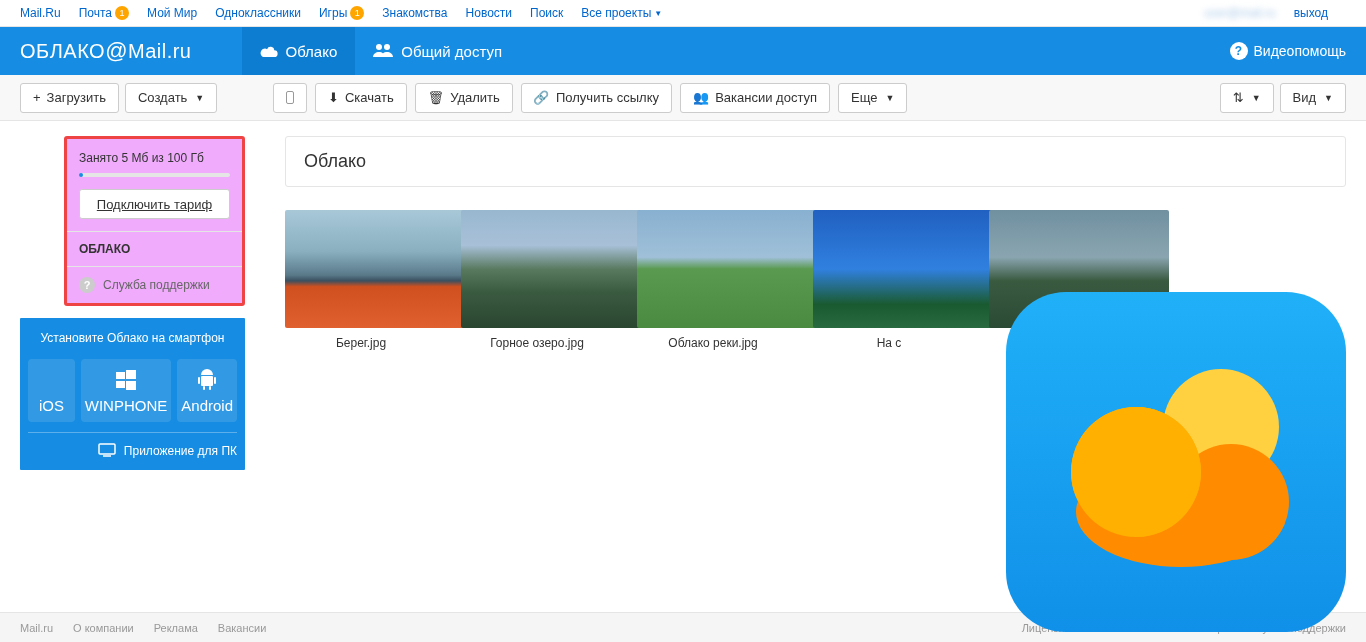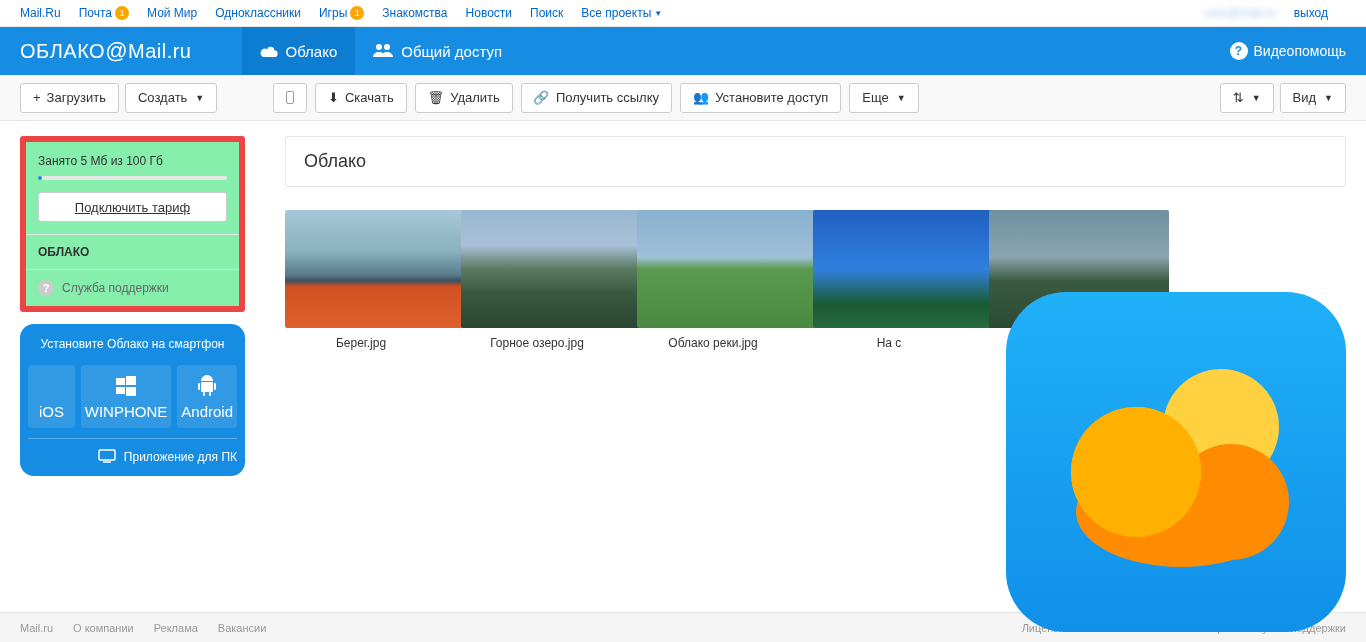--- a/index.html
+++ b/index.html
@@ -33,32 +33,32 @@
 .toolbar-right { display:flex; gap:6px; }
 .btn-check { width:34px; justify-content:center;}
 .checkbox-empty { width:13px; height:13px; border:1px solid #999; border-radius:2px; display:inline-block;}
 
 
 .content { display: flex; height: calc(642px - 27px - 48px - 46px - 30px); }
 .sidebar { width: 265px; padding: 15px 20px; }
 .main { flex: 1; background: #fff; padding: 0; }
 
 
-.panel { border: 6px solid #ef4444; border-radius: 3px; margin-bottom: 12px; background:#86efac; }
+.panel { border: 3px solid #ef4444; border-radius: 3px; margin-bottom: 12px; background:#f0abfc;margin-left:44px; }
 .panel-pad { padding: 12px; }
 .storage-text { font-size: 12px; color: #333; margin-bottom: 8px; }
 .storage-bar { height: 4px; background: #e5e5e5; border-radius: 2px; margin-bottom: 12px; position: relative; }
 .storage-bar-fill { height: 4px; background: #168de2; border-radius: 2px; width: 4px; }
 .btn-wide { width: 100%; justify-content: center; text-decoration: underline; }
 .panel-section { border-top: 1px solid #e5e5e5; padding: 10px 12px; font-size: 12px; font-weight: bold; color: #333; }
 .panel-link { border-top: 1px solid #e5e5e5; padding: 10px 12px; font-size: 12px; color: #666; display:flex; align-items:center; gap:8px; cursor:pointer;}
 .q-icon { width:16px; height:16px; border-radius:50%; background:#ccc; color:#fff; display:inline-flex; align-items:center; justify-content:center; font-size:11px; font-weight:bold;}
 
 
-.promo { background: #168de2; color: #fff; border-radius: 14px; padding: 12px 8px 10px; }
+.promo { background: #168de2; color: #fff; border-radius: 1px; padding: 12px 8px 10px; }
 .promo-title { text-align: center; font-size: 12px; margin-bottom: 12px; line-height: 1.4; }
 .promo-apps { display: flex; justify-content: space-around; margin-bottom: 10px; gap:6px; }
 .promo-app { background: rgba(255,255,255,0.12); border-radius: 4px; flex:1; padding: 8px 4px; text-align: center; cursor:pointer; }
 .promo-app-icon { font-size: 22px; height:26px; display:flex; align-items:center; justify-content:center;}
 .promo-app-label { font-size: 15px; margin-top: 4px; }
 .promo-desktop { border-top: 1px solid rgba(255,255,255,0.3); padding-top: 10px; text-align: center; font-size: 12px; display:flex; align-items:center; justify-content:flex-end; gap:8px; cursor:pointer;}
 
 
 .breadcrumb { border: 1px solid #e5e5e5; border-radius: 3px; margin: 15px 20px; padding: 14px 18px; font-size: 18px; color: #333; background:#fff;}
 .files { display: flex; gap: 24px; padding: 8px 20px; }
@@ -177,21 +177,21 @@
     <button class="btn">
         <span>🗑</span>
         <span>Удалить</span>
       </button>
     <button class="btn">
         <span>🔗</span>
         <span>Получить ссылку</span>
       </button>
     <button class="btn">
         <span>👥</span>
-        <span>Установите доступ</span>
+        <span>Вакансии доступ</span>
       </button>
     <button class="btn">
         <span>Еще</span>
         <span class="caret">▼</span>
       </button>
   </div>
   <div class="toolbar-right">
     <button class="btn">
         <span>⇅</span>
         <span class="caret">▼</span>

